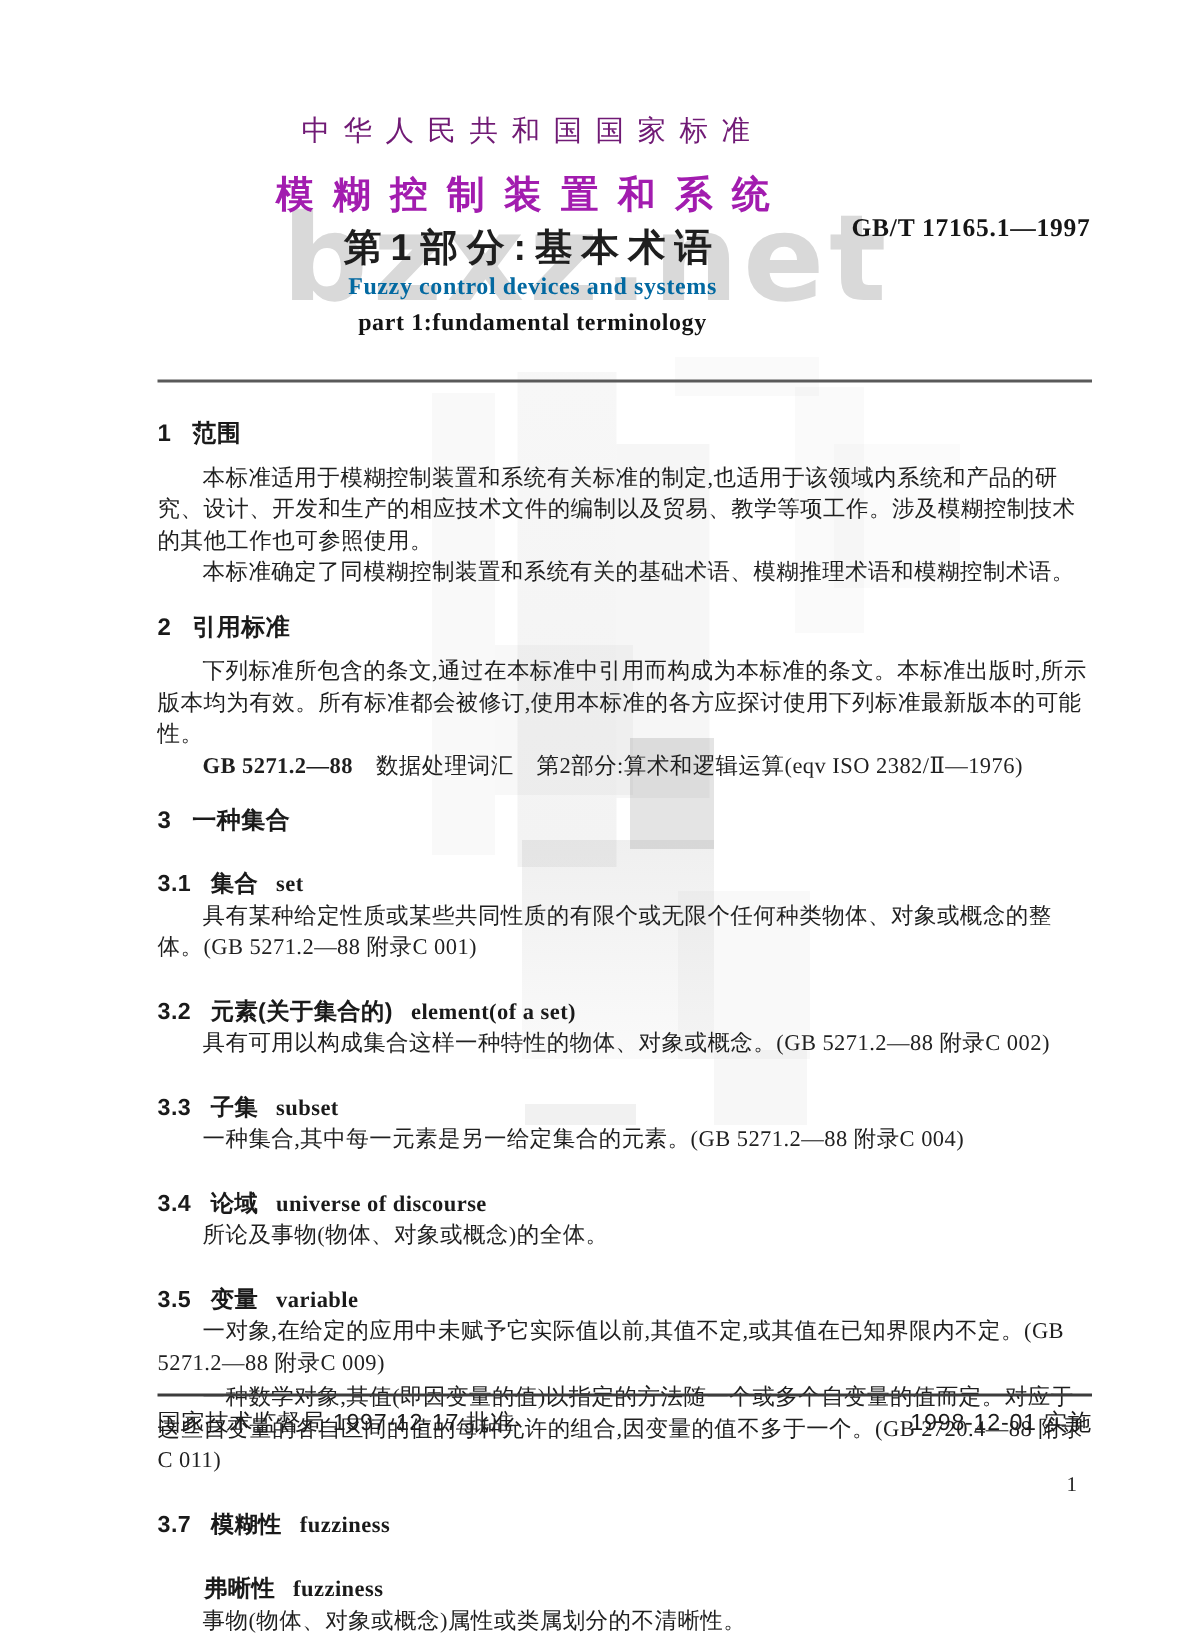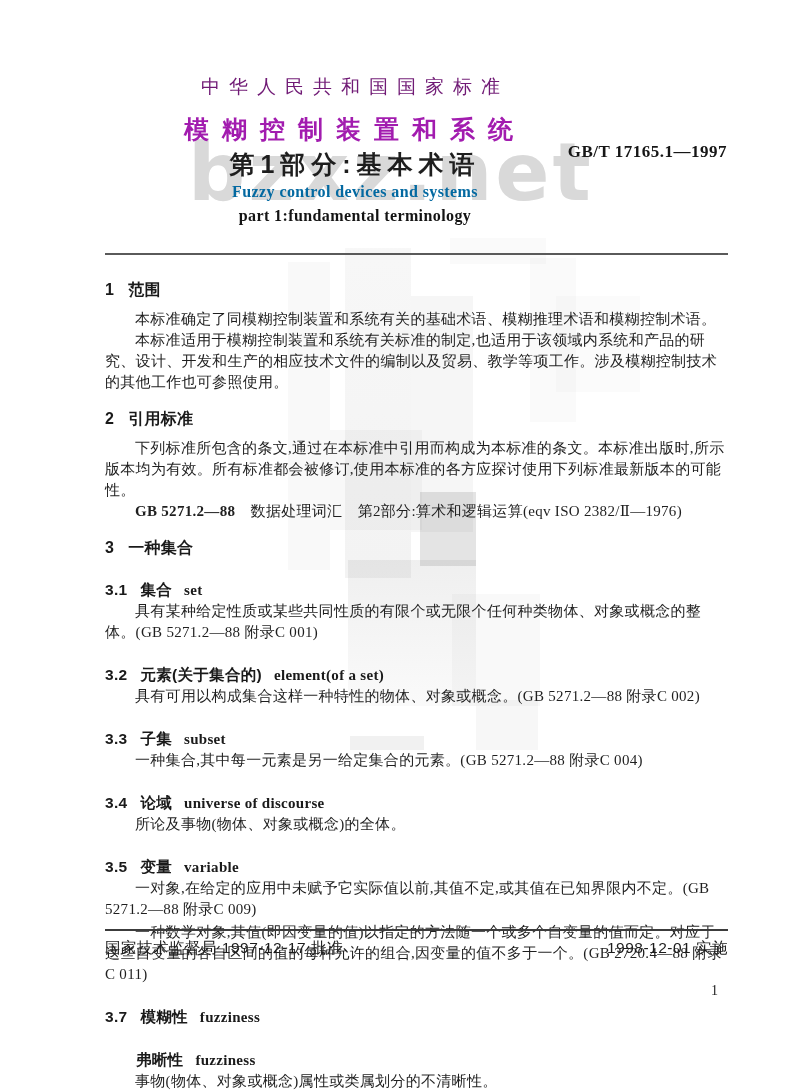--- a/index.html
+++ b/index.html
@@ -198,22 +198,22 @@
     <div class="hdr-center title-en1">Fuzzy control devices and systems</div>
     <div class="hdr-center title-en2">part 1:fundamental terminology</div>
   </div>
   <div class="header-rule"></div>
 
   <div class="content">
 
     <div class="sec-heading">
       <span class="sec-no">1</span><span>范围</span>
     </div>
+    <p class="para">本标准适用于模糊控制装置和系统有关标准的制定,也适用于该领域内系统和产品的研究、设计、开发和生产的相应技术文件的编制以及贸易、教学等项工作。涉及模糊控制技术的其他工作也可参照使用。</p>
     <p class="para">本标准确定了同模糊控制装置和系统有关的基础术语、模糊推理术语和模糊控制术语。</p>
-    <p class="para">本标准适用于模糊控制装置和系统有关标准的制定,也适用于该领域内系统和产品的研究、设计、开发和生产的相应技术文件的编制以及贸易、教学等项工作。涉及模糊控制技术的其他工作也可参照使用。</p>
 
     <div class="sec-heading sec-gap">
       <span class="sec-no">2</span><span>引用标准</span>
     </div>
     <p class="para">下列标准所包含的条文,通过在本标准中引用而构成为本标准的条文。本标准出版时,所示版本均为有效。所有标准都会被修订,使用本标准的各方应探讨使用下列标准最新版本的可能性。</p>
     <p class="ref-line">
       <span>GB 5271.2—88</span>　<span class="ref-line-cn">数据处理词汇　第2部分:算术和逻辑运算(eqv ISO 2382/Ⅱ—1976)</span>
     </p>
 
     <div class="sec-heading sec-gap">

